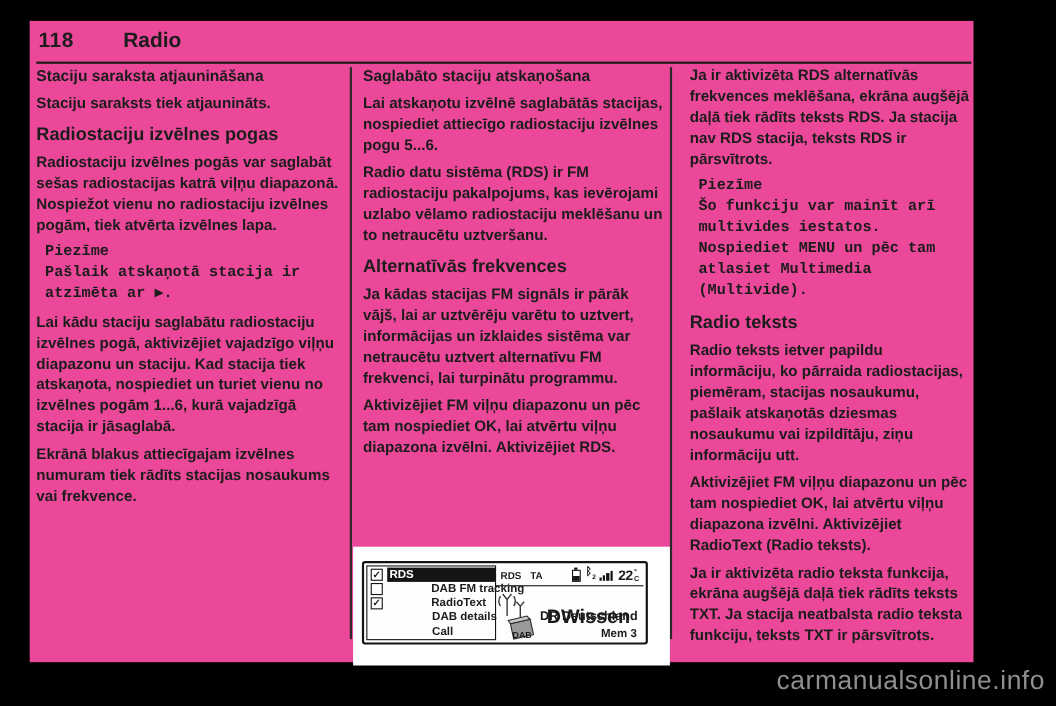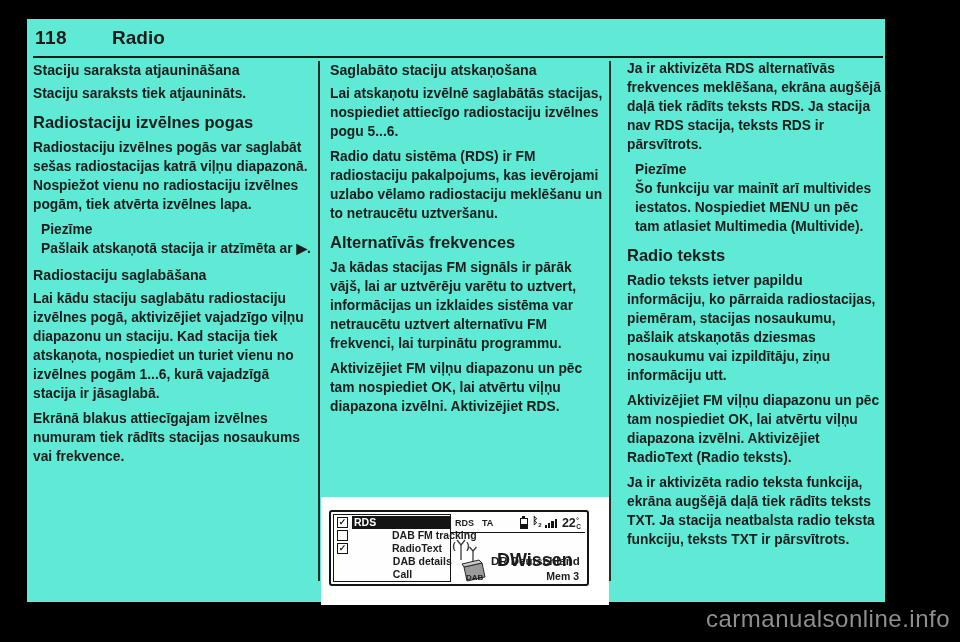--- a/index.html
+++ b/index.html
@@ -1,33 +1,33 @@
 <!DOCTYPE html>
 <html><head>
 <meta charset="utf-8">
 <style>
   html,body{margin:0;padding:0;background:#000;}
   #canvas{position:relative;width:960px;height:642px;background:#000;overflow:hidden;
           font-family:"Liberation Sans",sans-serif;}
-  .page{position:absolute;left:27px;top:19px;width:858px;height:583px;background:#5eead4;color:#1c1c1c;}
+  .page{position:absolute;left:27px;top:19px;width:858px;height:583px;background:#ec4899;color:#1c1c1c;}
   .hdr-num{position:absolute;left:8px;top:8px;font-size:19px;font-weight:700;letter-spacing:.5px;}
   .hdr-title{position:absolute;left:85px;top:8px;font-size:19px;font-weight:700;}
   .hdr-rule{position:absolute;left:6px;top:37px;width:850px;height:2px;background:#1a1a1a;}
   .col{position:absolute;top:40px;font-size:13.8px;line-height:19px;font-weight:700;}
   .col1{left:6px;width:278px;}
   .col2{left:303px;width:273px;}
   .col3{left:600px;width:254px;}
   .vdiv{position:absolute;top:42px;height:520px;width:1.5px;background:#2a2a2a;}
   .vdiv1{left:291px;} .vdiv2{left:582px;}
   .p{margin:0 0 6px 0;}
   .h3{font-size:14.2px;font-weight:700;margin:8px 0 4px 0;}
   .h3:first-child{margin-top:2px;}
   .h2{font-size:16.5px;font-weight:700;margin:10px 0 6px 0;}
   .h1{font-size:21px;font-weight:700;margin:10px 0 8px 0;line-height:25px;}
-  .note{margin:2px 0 6px 8px;}
+  .note{margin:2px 0 6px 8px;font-family:Liberation Mono, monospace;}
   .note .note-title{font-weight:700;}
   
   .illus{position:absolute;left:294px;top:478px;width:288px;height:108px;background:#fff;}
   .frame{position:absolute;left:8px;top:13px;width:260px;height:76px;border:2px solid #141414;
          border-radius:3px;background:#fefefe;display:flex;padding:2px;box-sizing:border-box;}
   .menu-panel{width:118px;border:1.5px solid #141414;box-sizing:border-box;display:flex;
               flex-direction:column;justify-content:space-evenly;padding:1px 0;}
   .mrow{display:flex;align-items:center;height:13px;padding-left:3px;font-size:10.5px;font-weight:700;}
   .cbox{width:9px;height:9px;border:1.4px solid #141414;margin-right:4px;flex:none;
         font-size:9px;line-height:8px;text-align:center;color:#141414;}
@@ -73,21 +73,20 @@
 
     <div class="col col1">
       <div class="h3">Staciju saraksta atjaunināšana</div>
       <p class="p">Staciju saraksts tiek atjaunināts.</p>
       <div class="h2">Radiostaciju izvēlnes pogas</div>
       <p class="p">Radiostaciju izvēlnes pogās var saglabāt sešas radiostacijas katrā viļņu diapazonā. Nospiežot vienu no radiostaciju izvēlnes pogām, tiek atvērta izvēlnes lapa.</p>
       <div class="note">
         <div class="note-title">Piezīme</div>
         <div>Pašlaik atskaņotā stacija ir atzīmēta ar ▶.</div>
       </div>
-      <div class="h3">Radiostaciju saglabāšana</div>
       <p class="p">Lai kādu staciju saglabātu radiostaciju izvēlnes pogā, aktivizējiet vajadzīgo viļņu diapazonu un staciju. Kad stacija tiek atskaņota, nospiediet un turiet vienu no izvēlnes pogām 1...6, kurā vajadzīgā stacija ir jāsaglabā.</p>
       <p class="p">Ekrānā blakus attiecīgajam izvēlnes numuram tiek rādīts stacijas nosaukums vai frekvence.</p>
     </div>
 
     <div class="col col2">
       <div class="h3">Saglabāto staciju atskaņošana</div>
       <p class="p">Lai atskaņotu izvēlnē saglabātās stacijas, nospiediet attiecīgo radiostaciju izvēlnes pogu 5...6.</p>
       <p class="p">Radio datu sistēma (RDS) ir FM radiostaciju pakalpojums, kas ievērojami uzlabo vēlamo radiostaciju meklēšanu un to netraucētu uztveršanu.</p>
       <div class="h2">Alternatīvās frekvences</div>
       <p class="p">Ja kādas stacijas FM signāls ir pārāk vājš, lai ar uztvērēju varētu to uztvert, informācijas un izklaides sistēma var netraucētu uztvert alternatīvu FM frekvenci, lai turpinātu programmu.</p>

